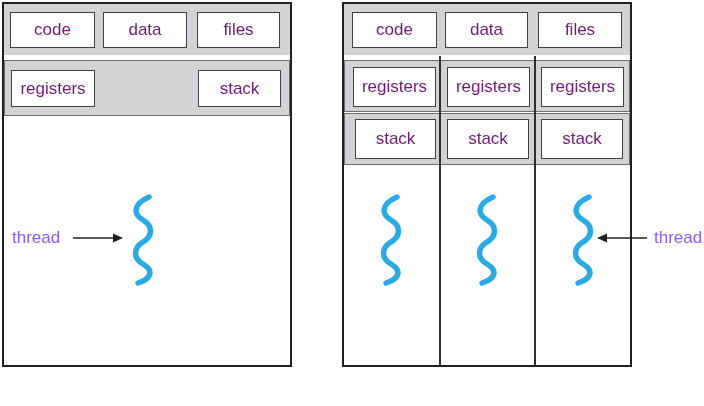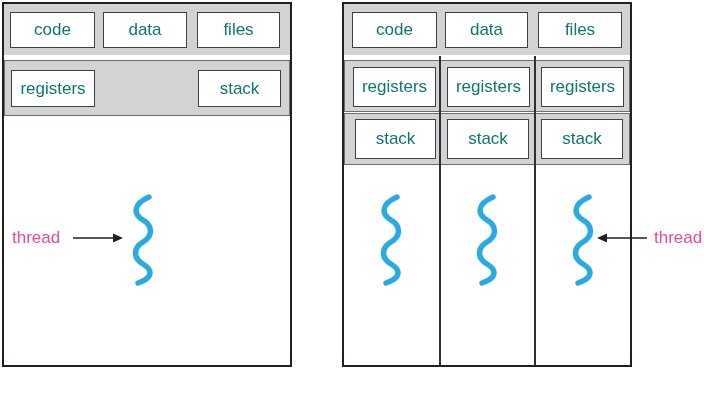--- a/index.html
+++ b/index.html
@@ -32,41 +32,41 @@
     border: 1px solid #6d6e71;
   }
   .wbox {
     position: absolute;
     background: #ffffff;
     border: 1.5px solid #3f4043;
     display: flex;
     align-items: center;
     justify-content: center;
     font-size: 17px;
-    color: #0f766e;
+    color: #701a75;
     white-space: nowrap;
   }
   .col-divider {
     position: absolute;
     width: 2px;
     background: #2e2f31;
   }
   .squiggle {
     position: absolute;
   }
   .squiggle path {
     fill: none;
     stroke: #29abe2;
     stroke-width: 5.5;
     stroke-linecap: round;
   }
   .side-label {
     position: absolute;
     font-size: 17px;
-    color: #ec4899;
+    color: #8b5cf6;
     white-space: nowrap;
   }
   .arrow {
     position: absolute;
   }
   .arrow line { stroke: #231f20; stroke-width: 1.6; }
   .arrow polygon { fill: #231f20; }
   .caption {
     position: absolute;
     width: 292px;

